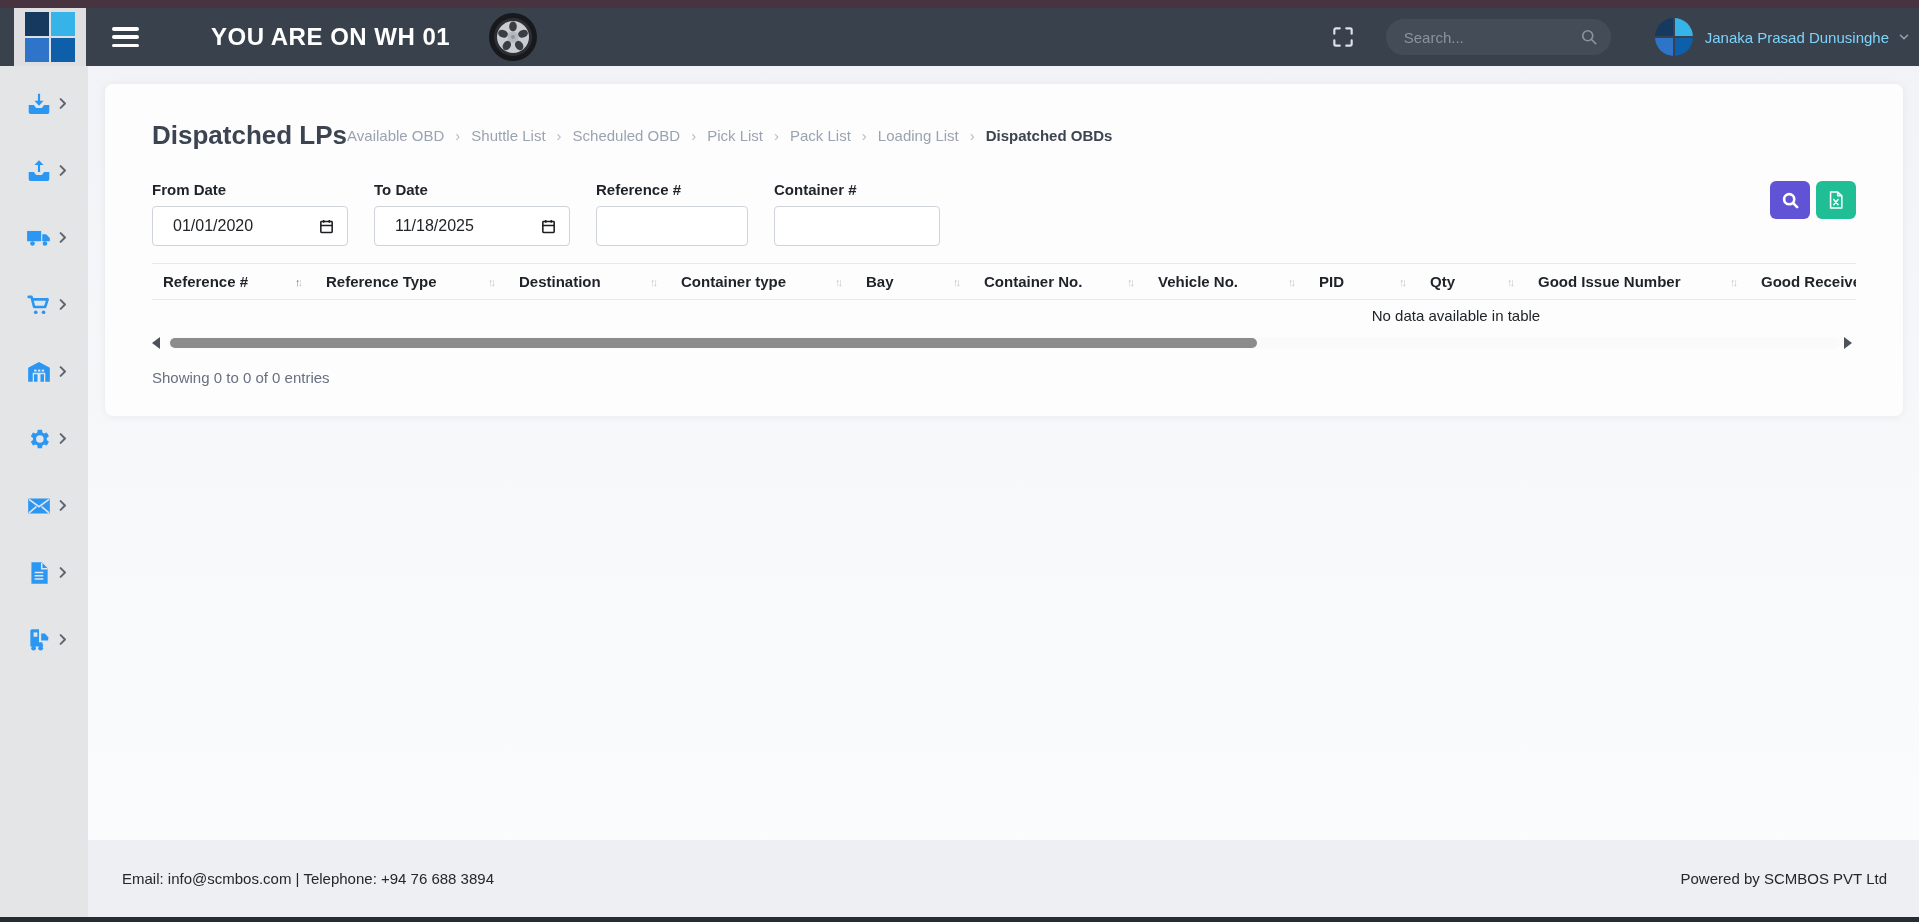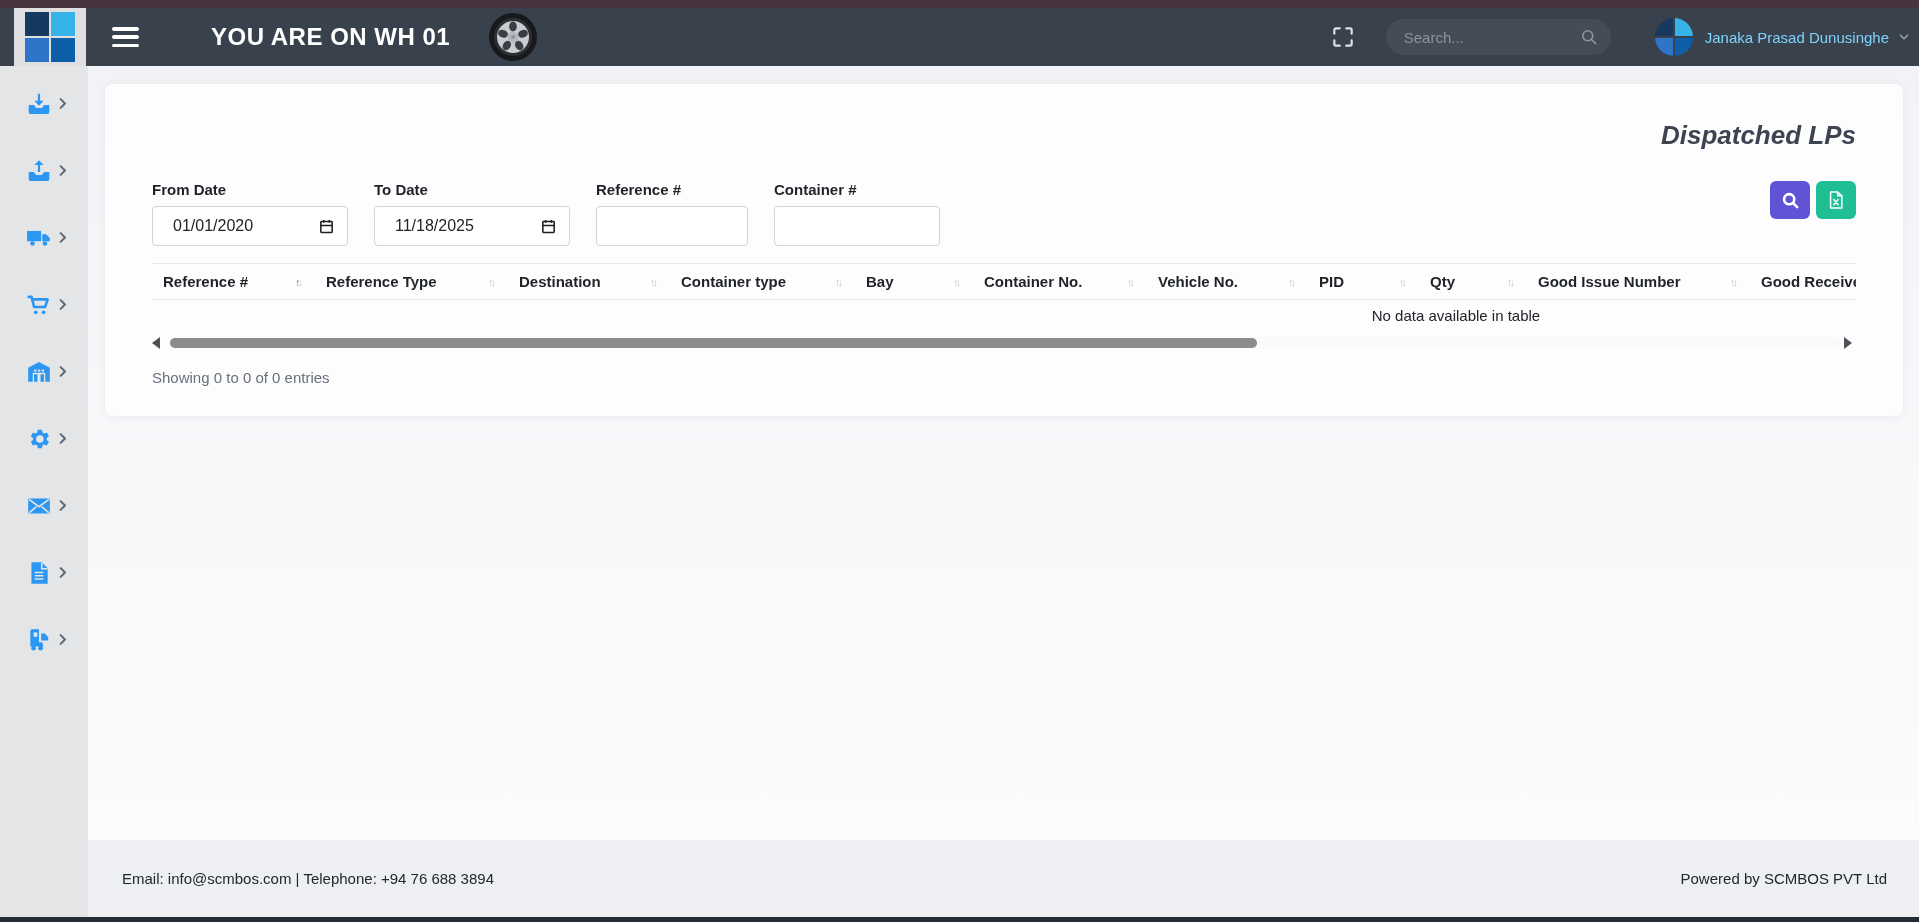--- a/index.html
+++ b/index.html
@@ -37,21 +37,21 @@
   .side-item { height:67px; display:flex; align-items:center; padding-left:26px; cursor:pointer; }
   .side-item .s-icon { width:26px; height:26px; color:#2b97f3; }
   .side-item .chev { margin-left:auto; margin-right:18px; }
 
   .main { flex:1 1 auto; display:flex; flex-direction:column; min-width:0;
     background:linear-gradient(180deg,#f2f3f6 0%,#f7f8fa 45%,#fbfcfd 100%); }
 
   
   .card { margin:18px 16px 0 17px; background:#fdfdfe; border-radius:8px;
     box-shadow:0 1px 8px rgba(40,50,70,.07); padding:36px 47px 30px 47px; }
-  .card-head { display:flex; align-items:center; justify-content:flex-end;font-style:italic; }
+  .card-head { display:flex; align-items:center; justify-content:flex-start; }
   .page-title { font-size:26px; font-weight:700; color:#3d4451; }
   .breadcrumb { display:flex; align-items:center; font-size:15px; color:#9aa3b0; white-space:nowrap; }
   .crumb { cursor:pointer; }
   .crumb:not(.active)::after { content:"›"; margin:0 11px; color:#b4bbc6; font-size:15px; }
   .crumb.active { color:#3d4451; font-weight:700; cursor:default; }
 
   
   .filters { display:flex; align-items:flex-start; margin-top:30px; gap:26px; }
   .fgroup label { display:block; font-size:15px; font-weight:700; color:#1f2329; margin-bottom:8px; }
   .fgroup .date-box, .fgroup input[type=text] { height:40px; border:1px solid #ced4da; border-radius:4px;
@@ -315,20 +315,29 @@
             <path d="M9 5l7 7-7 7"></path>
           </svg>
       </span>
     </div>
   </nav>
 
   <div class="main">
     <section class="card">
       <div class="card-head">
         <h1 class="page-title">Dispatched LPs</h1>
+        <div class="breadcrumb">
+          <span class="crumb">Available OBD</span>
+          <span class="crumb">Shuttle List</span>
+          <span class="crumb">Scheduled OBD</span>
+          <span class="crumb">Pick List</span>
+          <span class="crumb">Pack List</span>
+          <span class="crumb">Loading List</span>
+          <span class="crumb active">Dispatched OBDs</span>
+        </div>
       </div>
 
       <div class="filters">
         <div class="fgroup">
           <label>From Date</label>
           <div class="date-box w-date">
             <span>01/01/2020</span>
             <span>
               <svg viewBox="0 0 24 24" width="17" height="17" fill="none" stroke="#1c1e21" stroke-width="2.2">
                   <rect x="4" y="5" width="16" height="15.5" rx="1"></rect>

